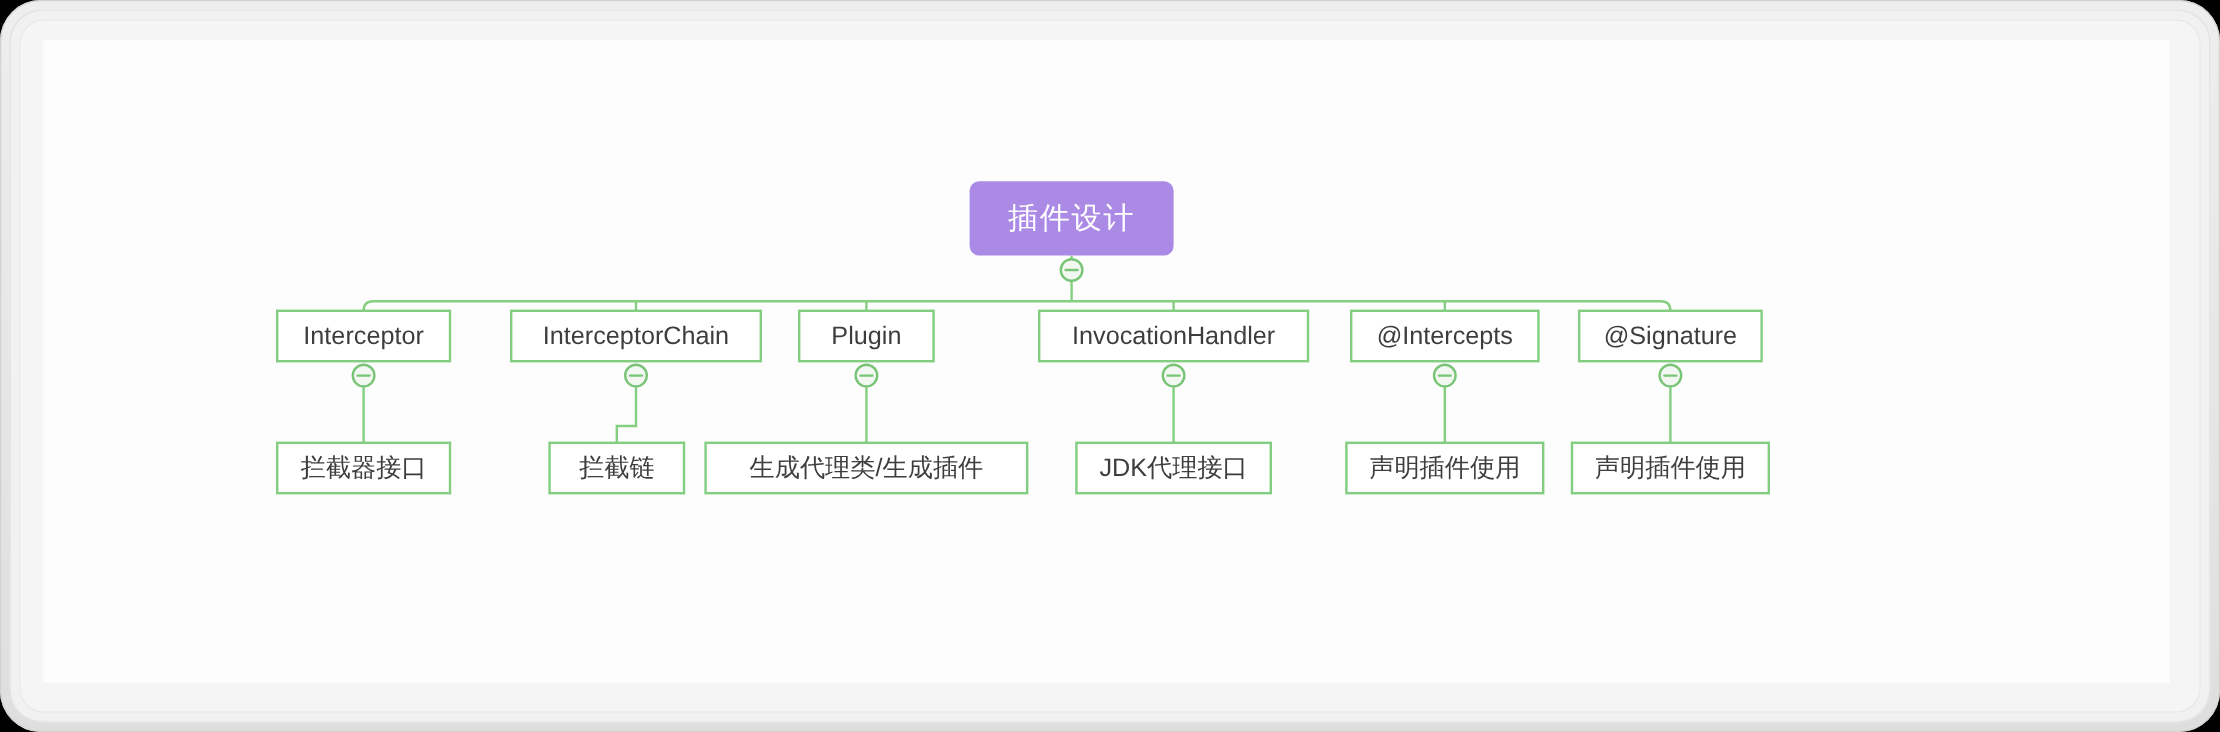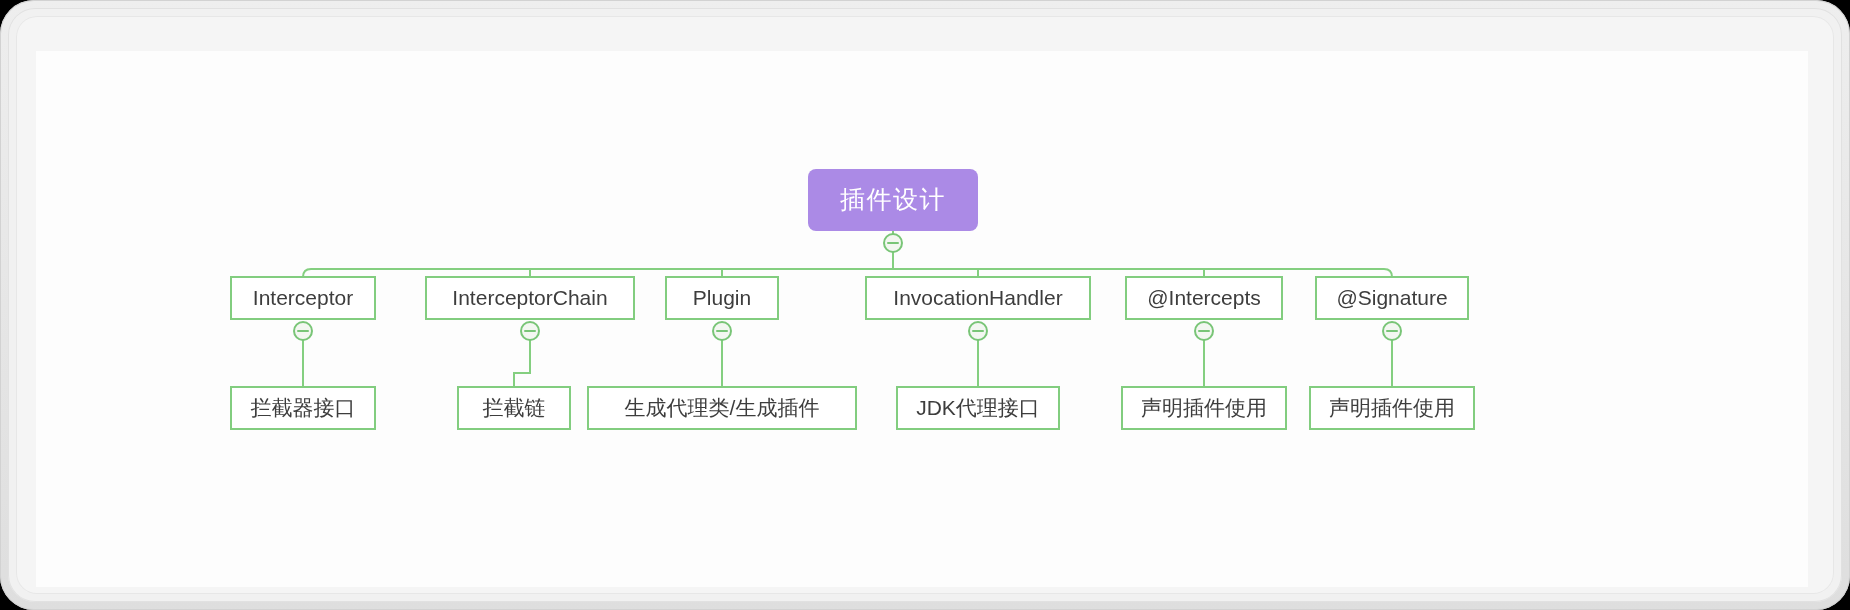--- a/index.html
+++ b/index.html
@@ -47,21 +47,21 @@
     box-sizing: border-box;
     border-radius: 21px;
     background: #f5f5f5;
     box-shadow: inset 0 0 0 1px #e7e7e7;
   }
 
   
   #diagram-canvas {
     position: absolute;
     left: 36px;
-    top: 51px;
+    top: 33px;
     width: 1772px;
     height: 536px;
     background: #fdfdfd;
     overflow: hidden;
   }
   #mindmap-svg {
     position: absolute;
     left: 0;
     top: 0;
     width: 1772px;

